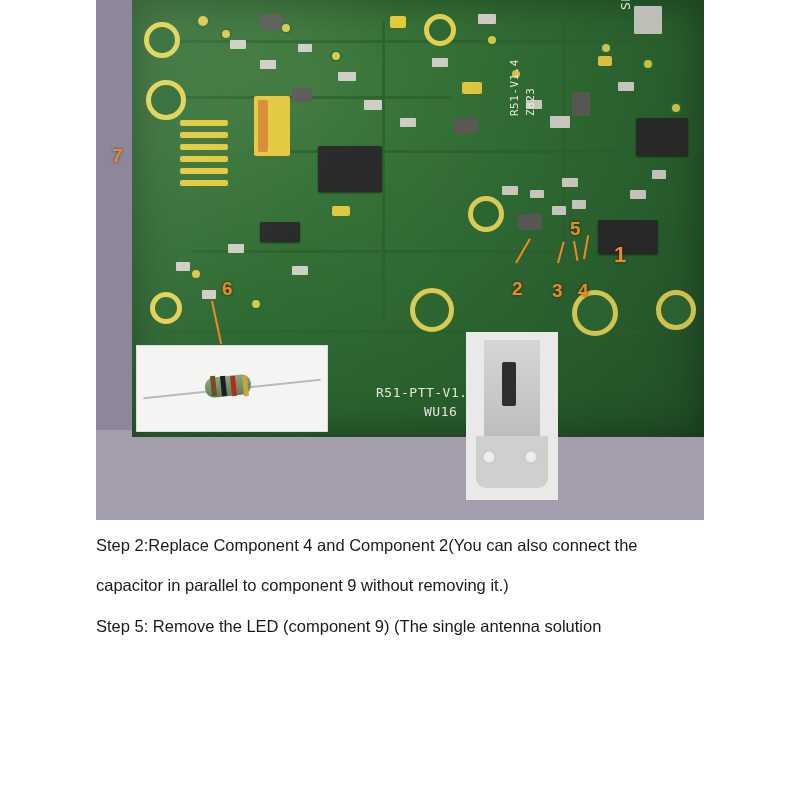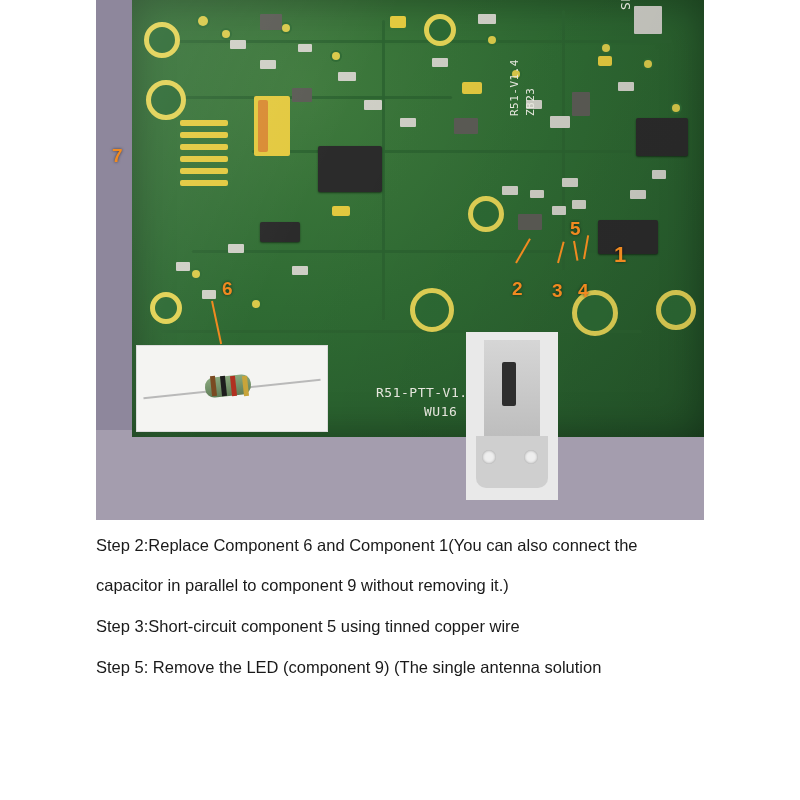--- a/index.html
+++ b/index.html
@@ -425,26 +425,23 @@
       <div class="diode-base"></div>
       <div class="diode-dot" style="left:16px; top:118px;"></div>
       <div class="diode-dot" style="left:58px; top:118px;"></div>
     </div>
   </div>
 
   <div class="steps">
 
 
     <div class="step step-just">
-      <span>Step 2:Replace Component 6 and Component 1(You can also connect the</span>
+      <span>Step 2:Replace Component 4 and Component 2(You can also connect the</span>
       <span class="l2">capacitor in parallel to component 9 without removing it.)</span>
     </div>
 
-    <div class="step">
-      <span>Step 3:Short-circuit component 5 using tinned copper wire</span>
-    </div>
 
     <div class="step">
       <span>Step 5: Remove the LED (component 9) (The single antenna solution</span>
     </div>
 
   </div>
 </div>
 
 </body></html>

